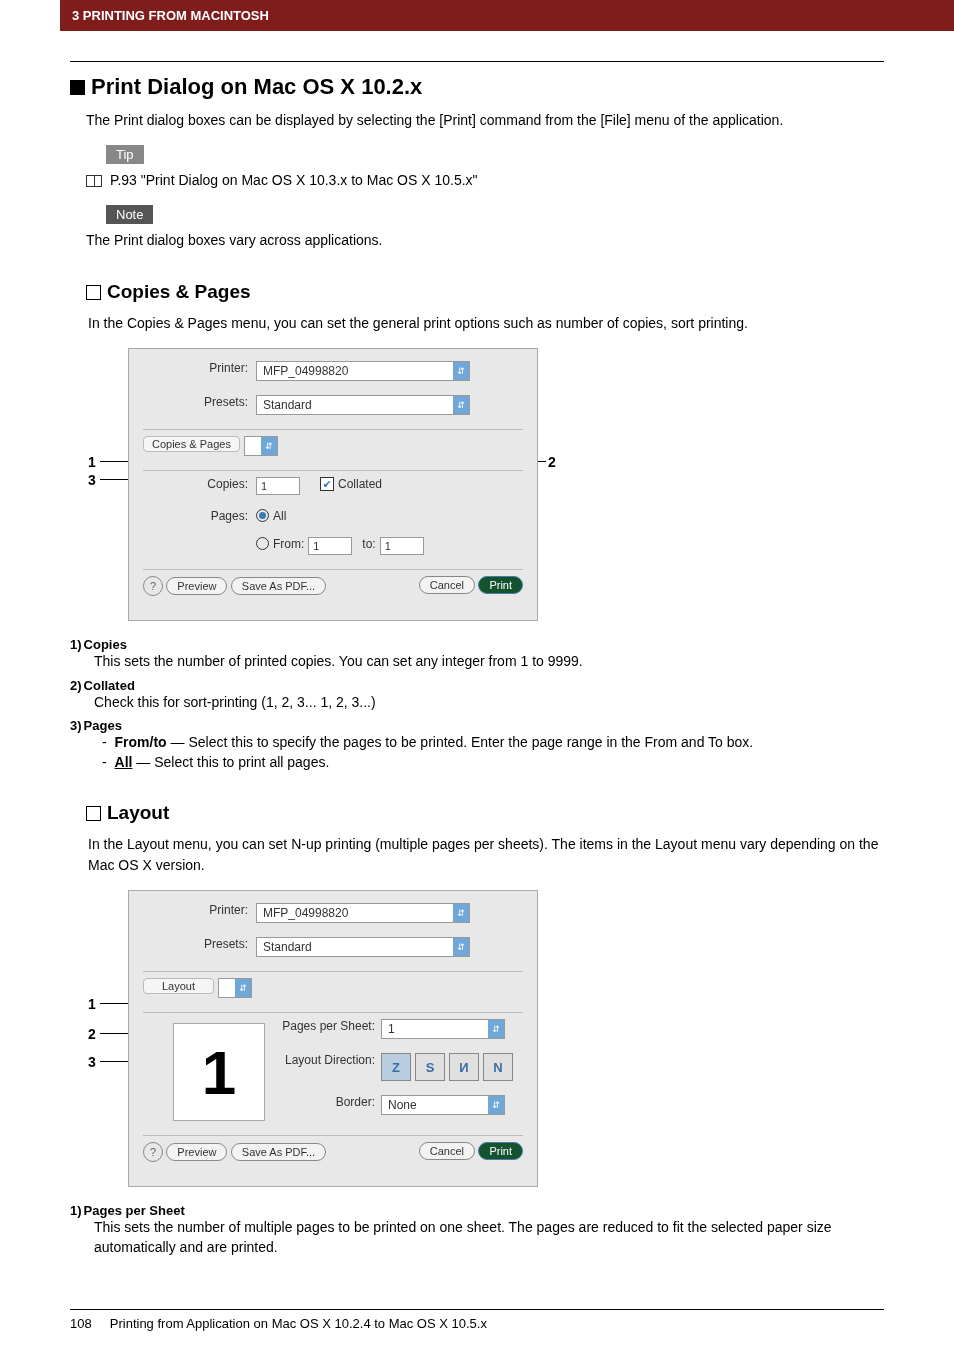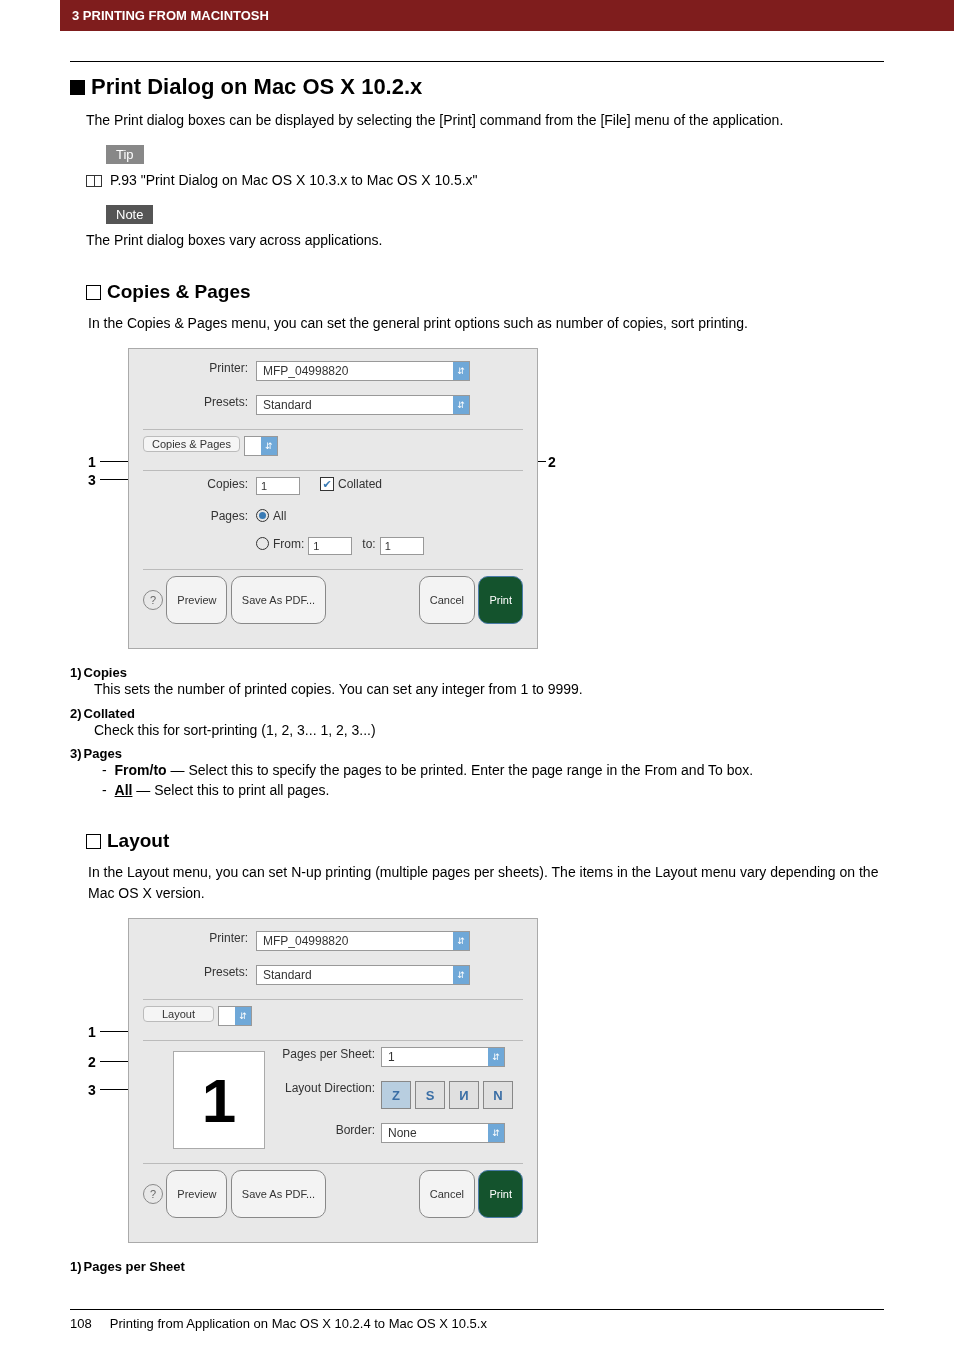--- a/index.html
+++ b/index.html
@@ -193,21 +193,21 @@
     color:#3a7bb5;
     font-size:11px;
     line-height:12px;
     text-align:center;
     vertical-align:middle;
   }
   .btn {
     display:inline-block;
     border:1px solid #888;
     border-radius:10px;
-    padding:17px 10px;
+    padding:2px 10px;
     font-size:11px;
     background:#f3f3f3;
   }
   .btn.primary {
     background:#14532d;
     color:#fff;
     border-color:#4a7ba8;
   }
   .help {
     display:inline-block;
@@ -488,20 +488,21 @@
               <span class="btn">Cancel</span>
               <span class="btn primary">Print</span>
             </div>
           </div>
         </div>
       </div>
     </div>
 
     <div class="list-def">
       <div><span class="num">1)</span><span class="ttl">Pages per Sheet</span></div>
+      <div class="desc">This sets the number of multiple pages to be printed on one sheet.  The pages are reduced to fit the selected paper size automatically and are printed.</div>
     </div>
   </div>
 
   <div class="footer">
     <span>108</span>
     &nbsp;&nbsp;&nbsp;
     <span>Printing from Application on Mac OS X 10.2.4 to Mac OS X 10.5.x</span>
   </div>
 </div>
 

